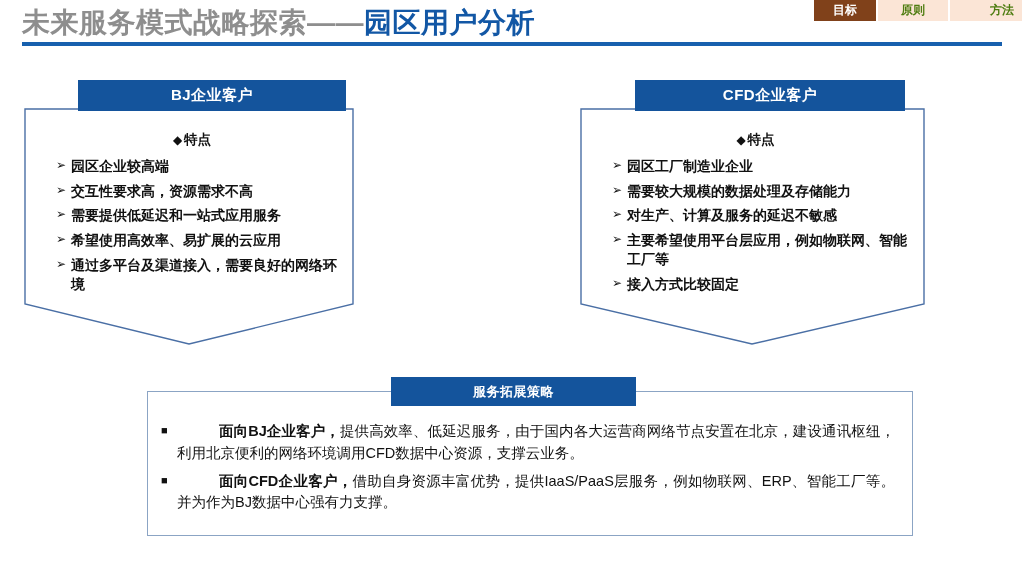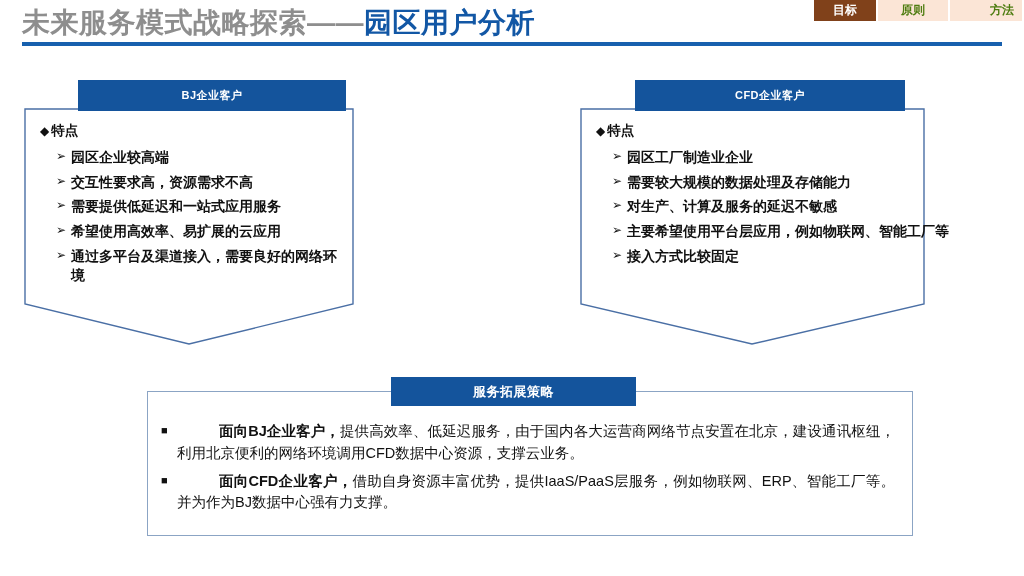--- a/index.html
+++ b/index.html
@@ -39,38 +39,38 @@
   .nav-tab.w1{width:64px;}
   .nav-tab.w2{width:72px;}
   .nav-tab.w3{width:72px;padding-left:32px;}
 
   
   .panel{position:absolute;}
   .panel-banner{
     position:absolute;top:0;height:31px;
     background:#14549c;color:#ffffff;
     display:flex;align-items:center;justify-content:center;
-    font-size:11px;font-weight:bold;letter-spacing:.5px;
+    font-size:15px;font-weight:bold;letter-spacing:.5px;
     z-index:3;
   }
   .panel-body{
     position:absolute;top:28px;left:0;width:100%;
     z-index:1;
   }
   .panel-svg{position:absolute;left:0;top:0;overflow:visible;}
   .panel-content{
     position:absolute;left:0;top:0;width:100%;
     padding:14px 10px 0 16px;
     box-sizing:border-box;
     z-index:2;
   }
 
   .feature-head{
     font-size:13.5px;font-weight:bold;color:#111;
-    margin:2px 0 9px 0;line-height:1.1;
+    margin:11px 0 9px 0;line-height:1.1;text-align:center;
   }
   .feature-head .dia{font-size:12px;margin-right:2px;}
 
   .bullet-list{list-style:none;margin:0;padding:0 0 0 16px;}
   .bullet-list li{
     position:relative;
     font-size:14px;font-weight:bold;color:#111;
     line-height:1.34;
     margin-bottom:6px;
     padding-left:15px;
@@ -143,21 +143,21 @@
           <li><span class="arr">➢</span><span>园区企业较高端</span></li>
           <li><span class="arr">➢</span><span>交互性要求高，资源需求不高</span></li>
           <li><span class="arr">➢</span><span>需要提供低延迟和一站式应用服务</span></li>
           <li><span class="arr">➢</span><span>希望使用高效率、易扩展的云应用</span></li>
           <li><span class="arr">➢</span><span>通过多平台及渠道接入，需要良好的网络环境</span></li>
         </ul>
       </div>
     </div>
   </div>
 
-  <div class="panel" style="left:580px;top:80px;width:345px;height:265px;padding-left:36px;">
+  <div class="panel" style="left:580px;top:80px;width:345px;height:265px;">
     <div class="panel-banner" style="left:55px;width:270px;">CFD企业客户</div>
 
     <div class="panel-body">
       <svg class="panel-svg" width="345" height="237" viewBox="0 0 345 237">
         <polygon points="1,1 344,1 344,196 172,236 1,196" fill="#ffffff" stroke="#4a6fa5" stroke-width="1.4"></polygon>
       </svg>
       <div class="panel-content">
         <div class="feature-head">
           <span class="dia">◆</span><span>特点</span>
         </div>

